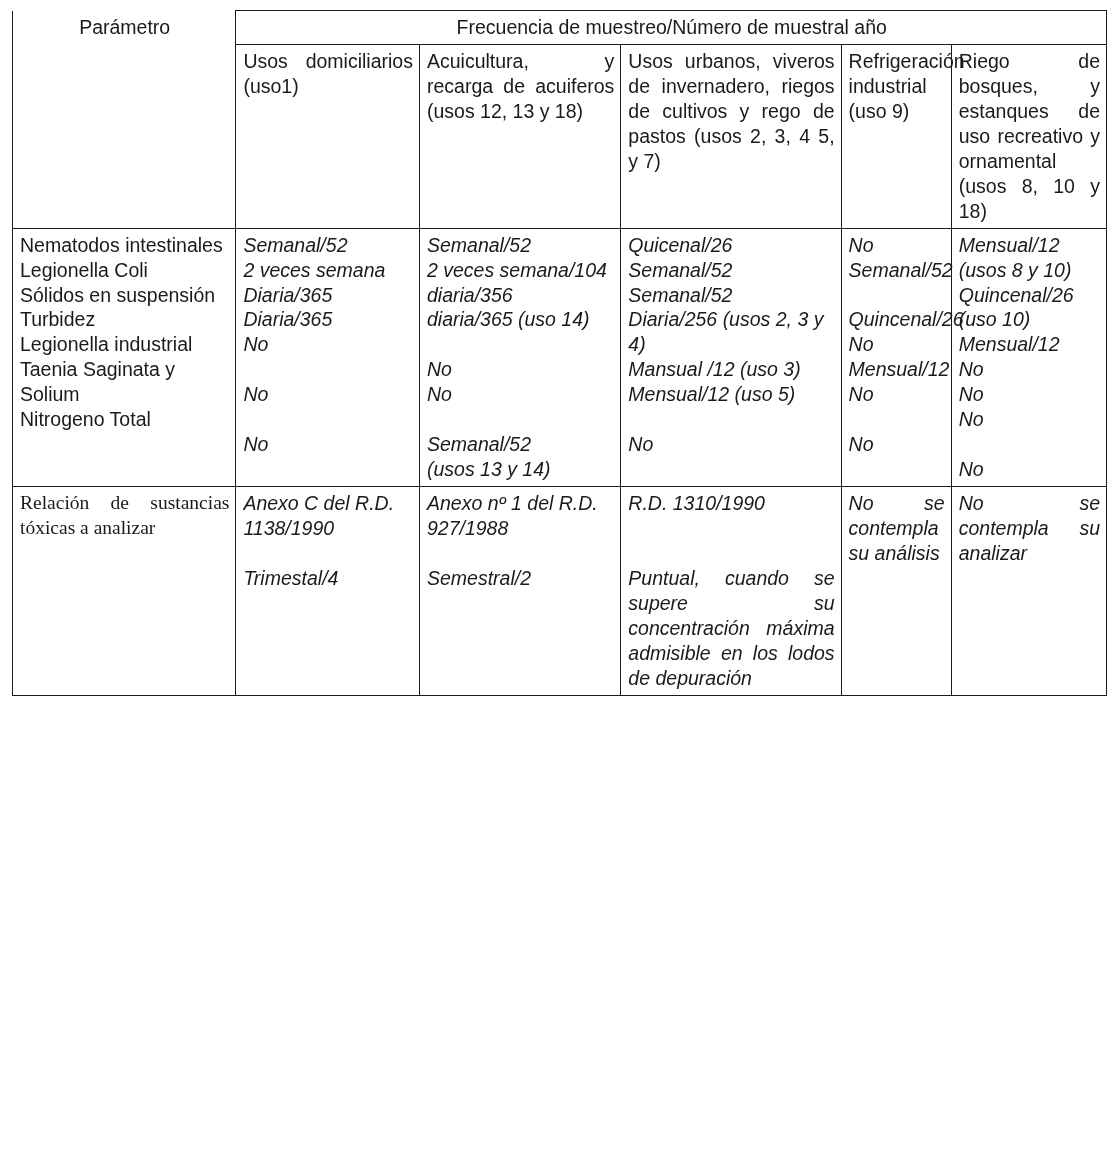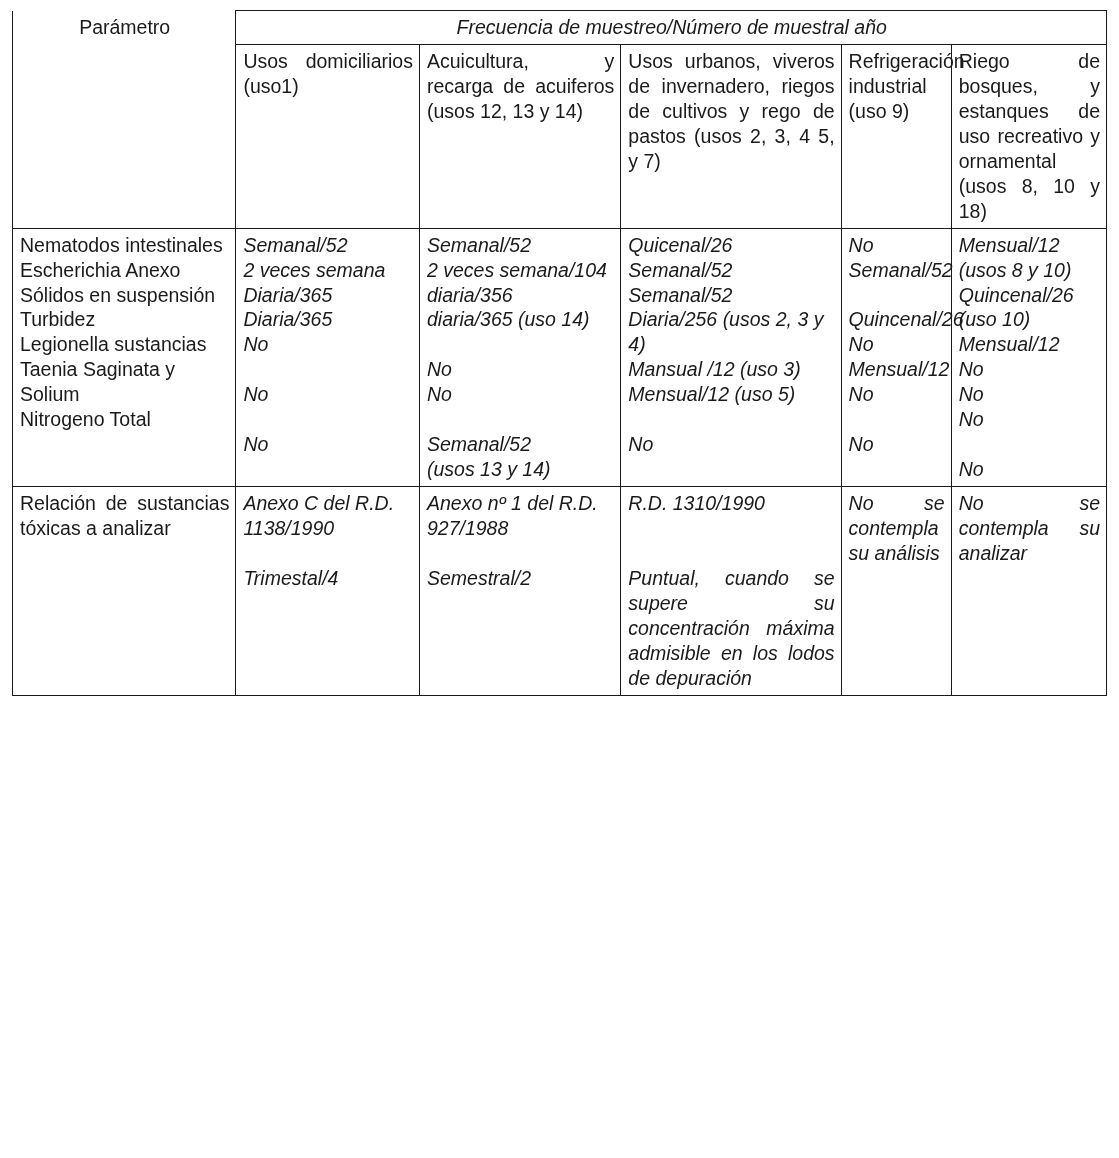--- a/index.html
+++ b/index.html
@@ -40,39 +40,39 @@
   col.c2 { width: 192px; }
   col.c3 { width: 210px; }
   col.c4 { width: 105px; }
   col.c5 { width: 148px; }
 
   .hdr-span {
     text-align: center;
     vertical-align: middle;
     padding-top: 6px;
     padding-bottom: 6px;
-    font-style: italic;
   }
   .corner-cell {
     vertical-align: middle;
     text-align: center;
     border-top: none !important;
   }
   .hdr-cell {
     text-align: justify;
     text-align-last: left;
     hyphens: none;
     margin-top: 24px;
   }
   .just {
     text-align: justify;
     text-align-last: left;
   }
   .label-cell {
     vertical-align: middle;
+    font-family: Liberation Serif, serif;
   }
   .body-row td {
     vertical-align: top;
   }
   .nowrap-line { white-space: pre-wrap; font-style: italic; }
   .lines span { display: block; }
   .mid { vertical-align: middle; }
 </style>
 </head>
 <body>
@@ -87,33 +87,33 @@
         <col class="c4">
         <col class="c5">
     </colgroup>
     <tbody>
       <tr>
         <td rowspan="2" class="corner-cell">Parámetro</td>
         <td colspan="5" class="hdr-span">Frecuencia de muestreo/Número de muestral año</td>
       </tr>
       <tr>
         <td class="hdr-cell">Usos domiciliarios (uso1)</td>
-        <td class="hdr-cell">Acuicultura, y recarga de acuiferos (usos 12, 13 y 14)</td>
+        <td class="hdr-cell">Acuicultura, y recarga de acuiferos (usos 12, 13 y 18)</td>
         <td class="hdr-cell">Usos urbanos, viveros de invernadero, riegos de cultivos y rego de pastos (usos 2, 3, 4 5, y 7)</td>
         <td class="hdr-cell">Refrigeración industrial (uso 9)</td>
         <td class="hdr-cell">Riego de bosques, y estanques de uso recreativo y ornamental (usos 8, 10 y 18)</td>
       </tr>
 
       <tr class="body-row">
         <td class="lines">
           <span>Nematodos intestinales</span>
-          <span>Escherichia Anexo</span>
+          <span>Legionella Coli</span>
           <span class="just">Sólidos en suspensión</span>
           <span>Turbidez</span>
-          <span>Legionella sustancias</span>
+          <span>Legionella industrial</span>
           <span>Taenia Saginata y Solium</span>
           <span>Nitrogeno Total</span>
         </td>
         <td class="nowrap-line just">Semanal/52
 2 veces semana
 Diaria/365
 Diaria/365
 No
 
 No

